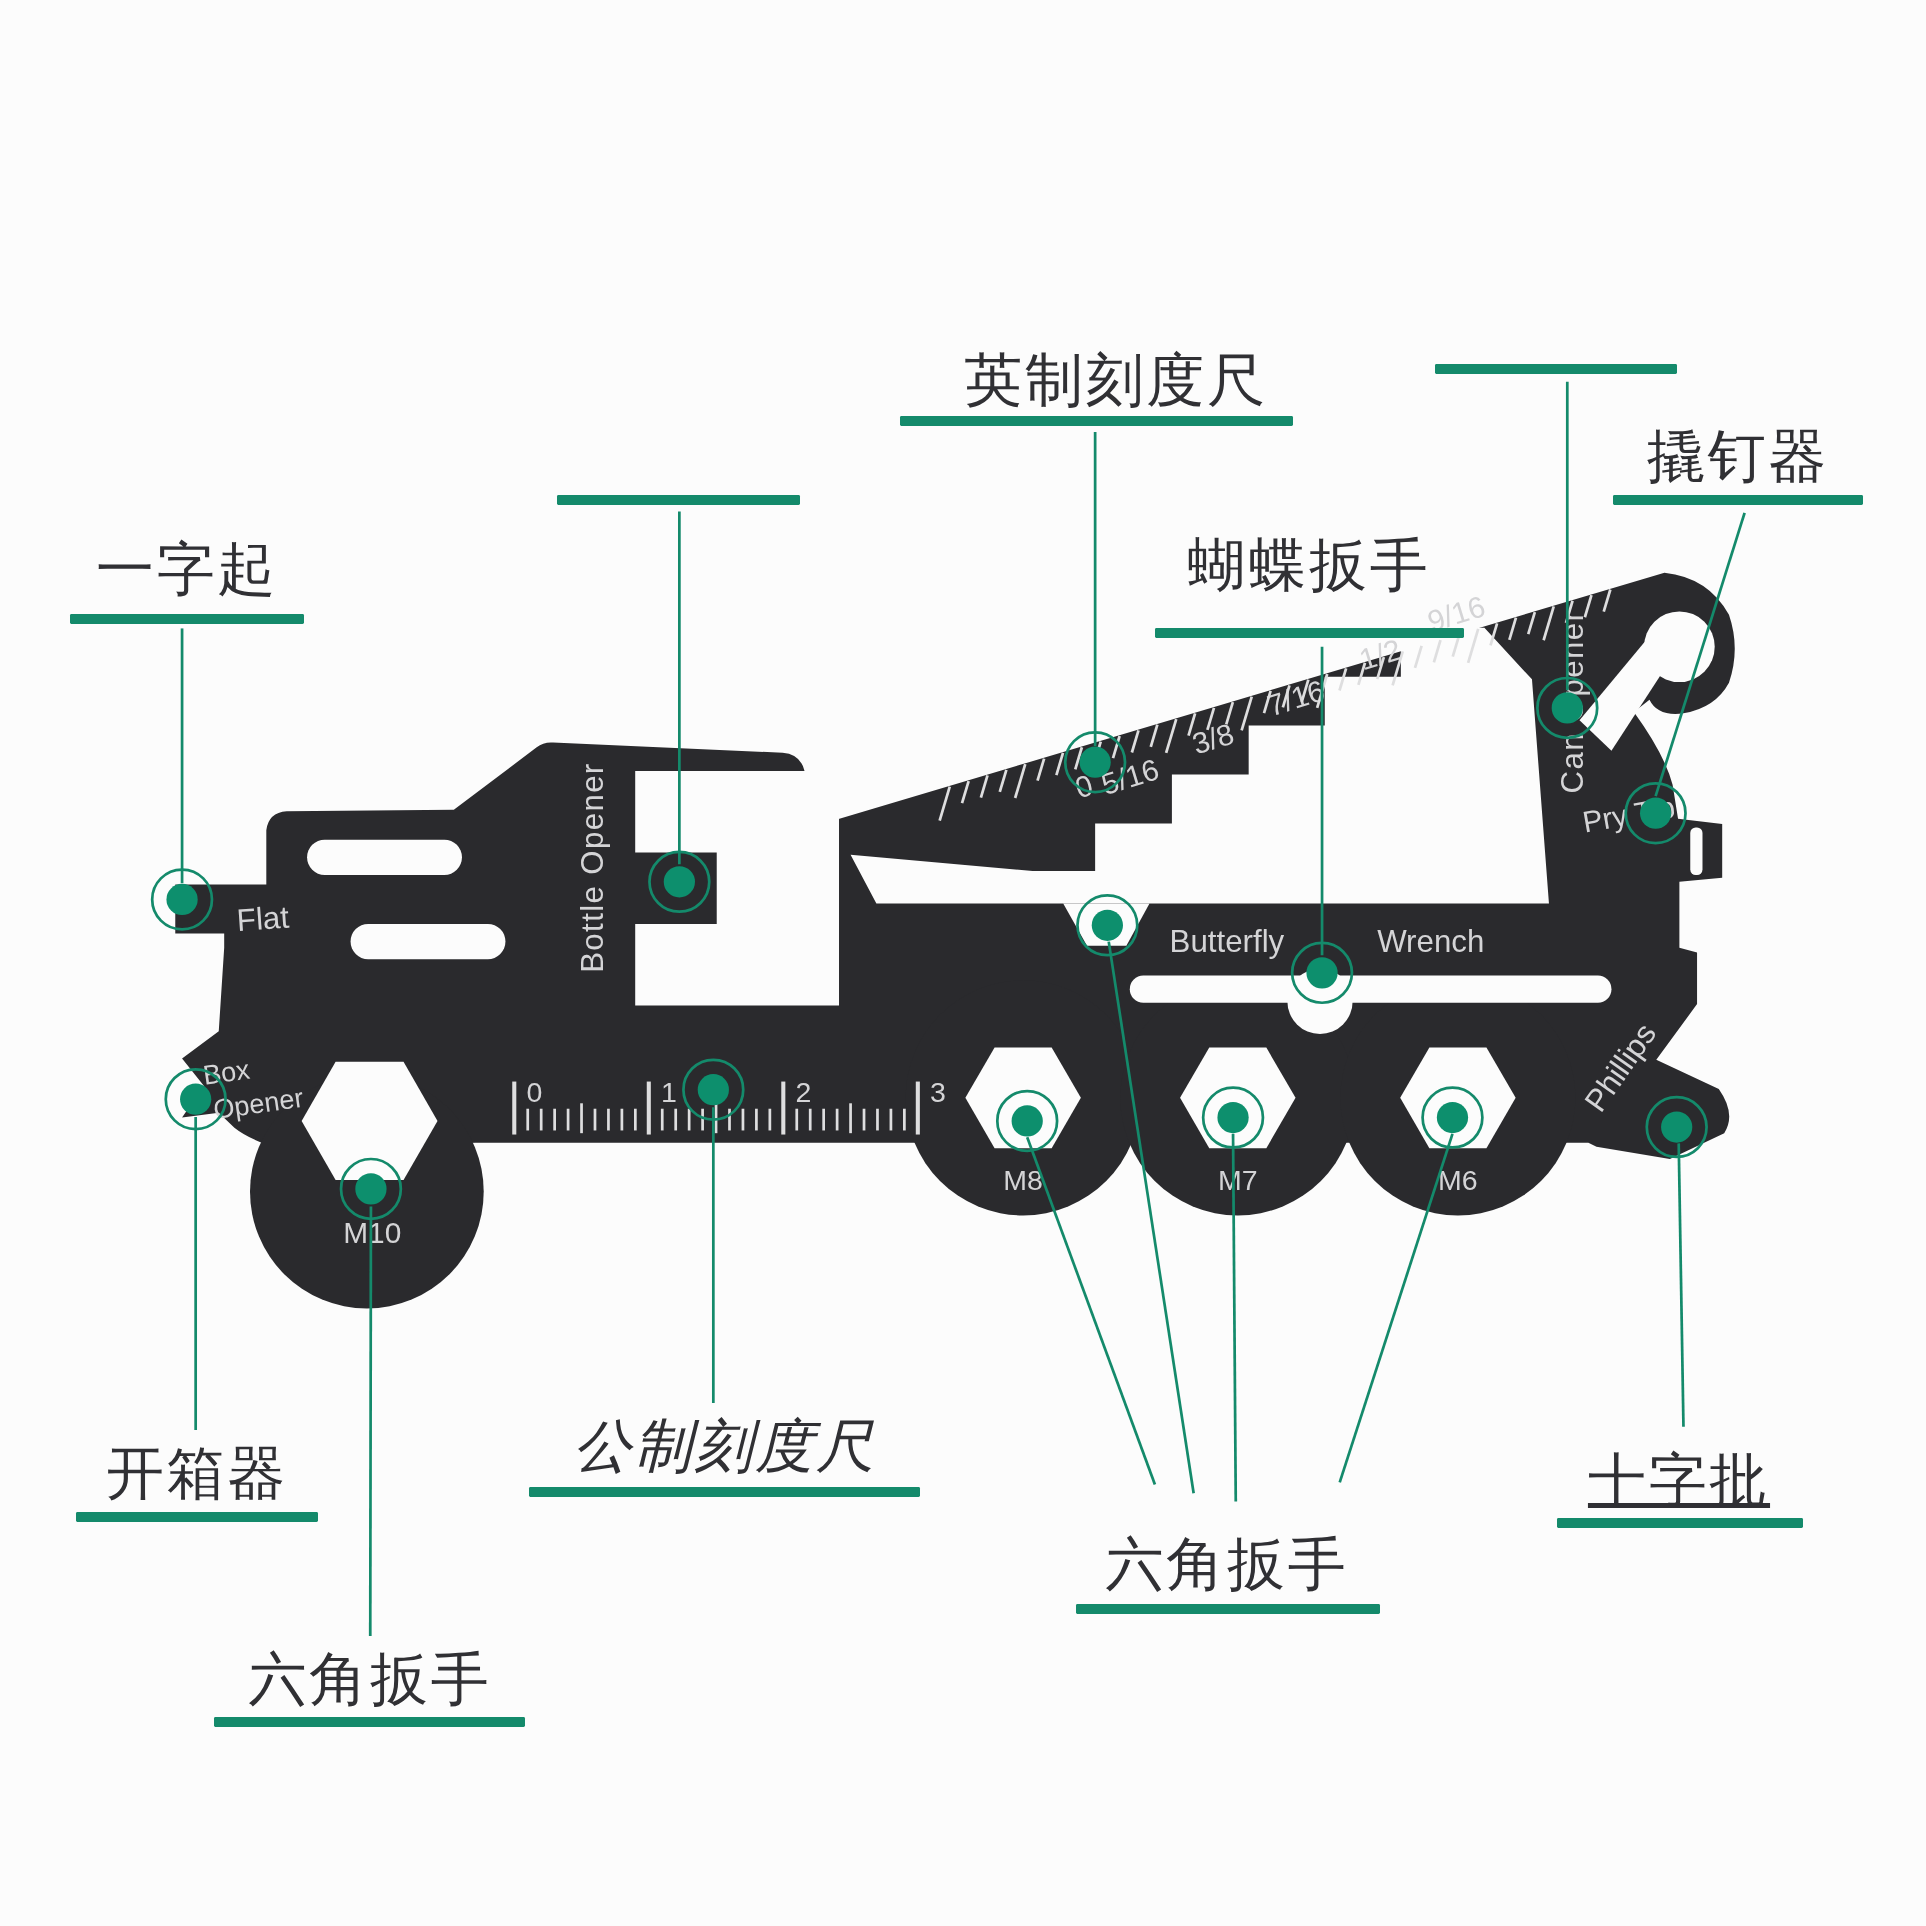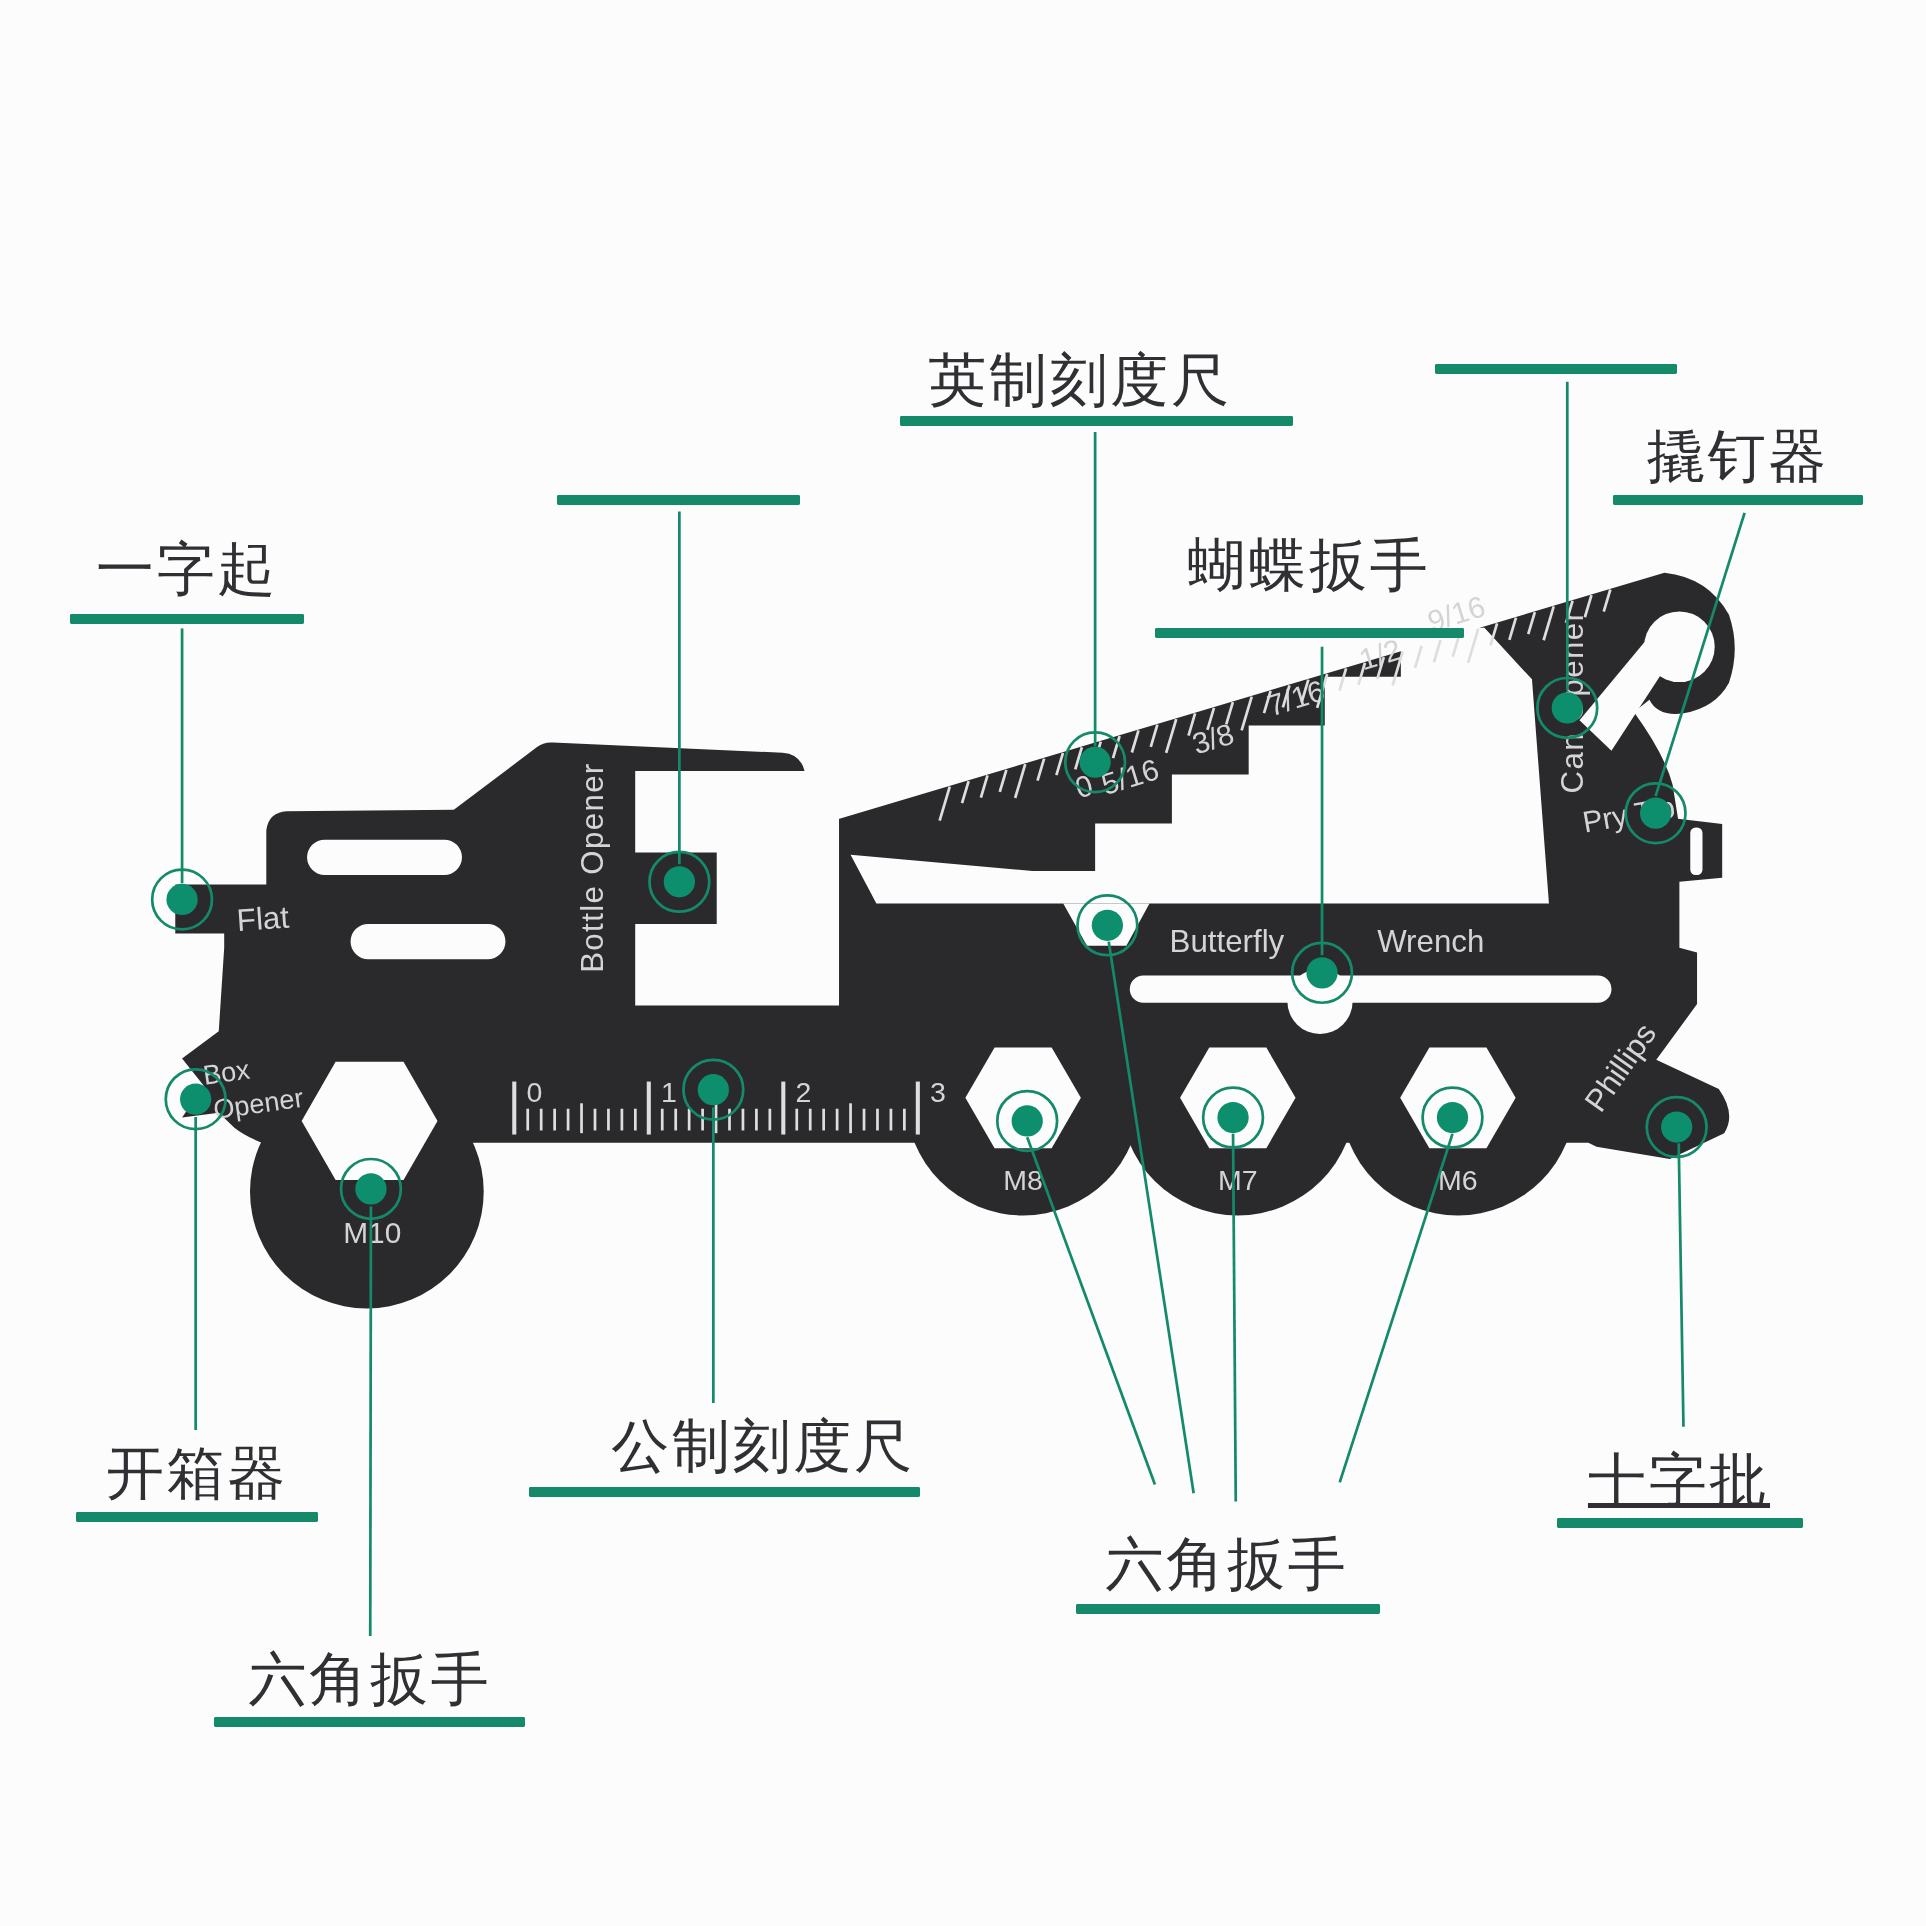--- a/index.html
+++ b/index.html
@@ -240,38 +240,38 @@
       <circle cx="2468" cy="1659" r="44"></circle>
     </g>
   </g>
 </svg>
 
   <div class="cn-label" style="left:187px;top:533px;">一字起</div>
   <div class="underline" style="left:70px;top:614px;width:234px;"></div>
 
   <div class="underline" style="left:557px;top:495px;width:243px;"></div>
 
-  <div class="cn-label" style="left:1080px;top:344px;">英制刻度尺</div>
+  <div class="cn-label" style="left:1116px;top:344px;">英制刻度尺</div>
   <div class="underline" style="left:900px;top:416px;width:393px;"></div>
 
   <div class="cn-label" style="left:1309px;top:529px;">蝴蝶扳手</div>
   <div class="underline" style="left:1155px;top:628px;width:309px;"></div>
 
   <div class="underline" style="left:1435px;top:364px;width:242px;"></div>
 
   <div class="cn-label" style="left:1738px;top:420px;">撬钉器</div>
   <div class="underline" style="left:1613px;top:495px;width:250px;"></div>
 
   <div class="cn-label" style="left:197px;top:1437px;">开箱器</div>
   <div class="underline" style="left:76px;top:1512px;width:242px;"></div>
 
   <div class="cn-label" style="left:370px;top:1643px;">六角扳手</div>
   <div class="underline" style="left:214px;top:1717px;width:311px;"></div>
 
-  <div class="cn-label" style="left:763px;top:1410px;">公制刻度尺</div>
+  <div class="cn-label" style="left:725px;top:1410px;font-style:italic;">公制刻度尺</div>
   <div class="underline" style="left:529px;top:1487px;width:391px;"></div>
 
   <div class="cn-label" style="left:1227px;top:1528px;">六角扳手</div>
   <div class="underline" style="left:1076px;top:1604px;width:304px;"></div>
 
   <div class="cn-label" style="left:1679px;top:1444px;text-decoration:underline;">十字批</div>
   <div class="underline" style="left:1557px;top:1518px;width:246px;"></div>
 
 </div>
 

